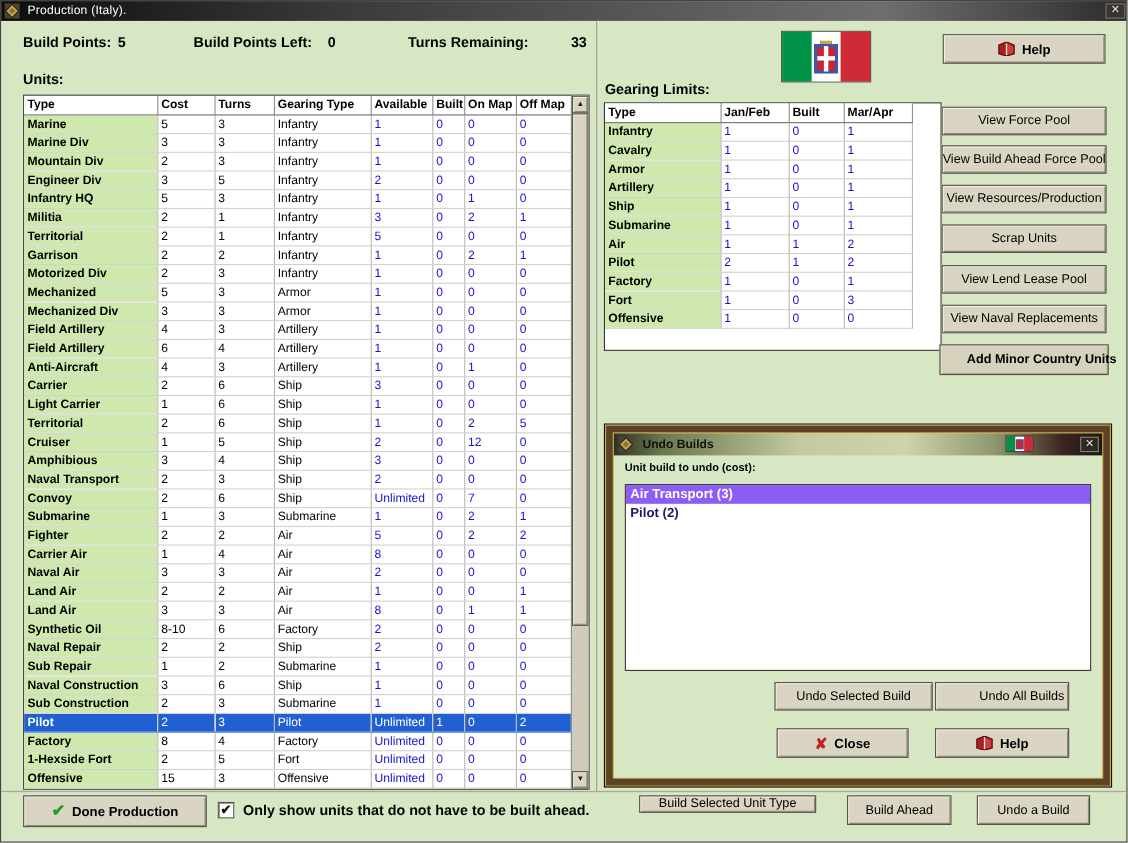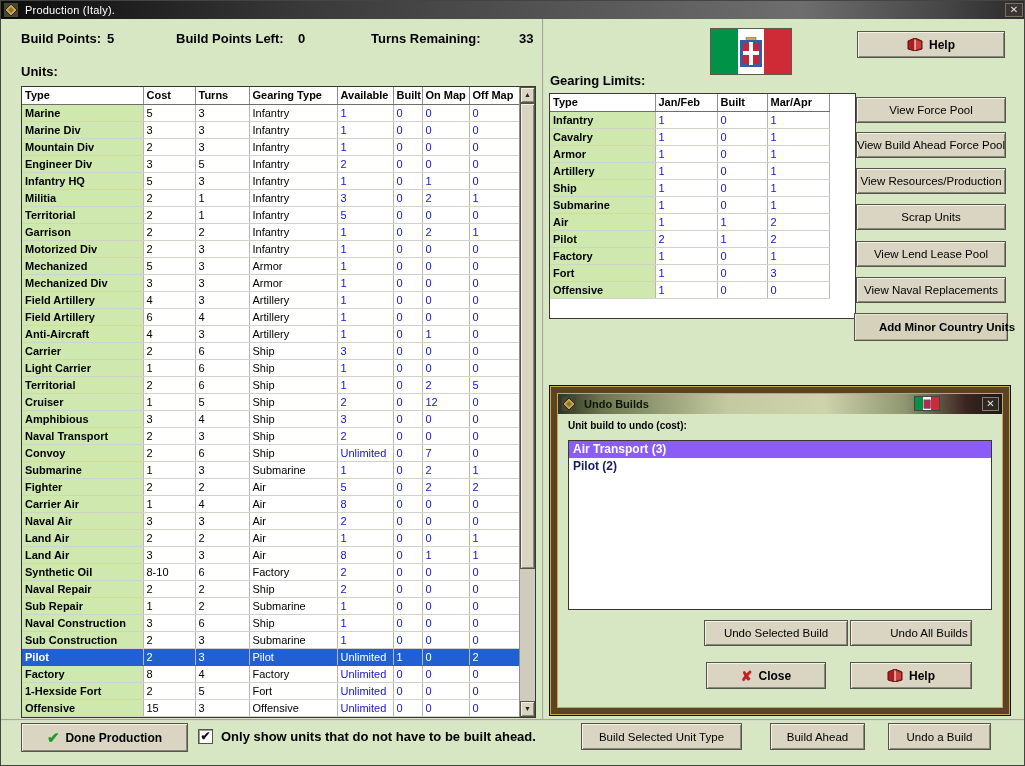--- a/index.html
+++ b/index.html
@@ -686,17 +686,17 @@
   <div class="btn bold-btn" style="left:20px;top:722px;width:167px;height:29px;">
     <span class="ico-check">✔</span>
     <span>Done Production</span>
   </div>
 
   <div class="checkbox">
     <span>✔</span>
   </div>
   <span class="check-label">Only show units that do not have to be built ahead.</span>
 
-  <div class="btn" style="left:580px;top:722px;width:161px;height:27px;">Build Selected Unit Type</div>
+  <div class="btn" style="left:580px;top:722px;width:161px;height:16px;">Build Selected Unit Type</div>
   <div class="btn" style="left:769px;top:722px;width:95px;height:27px;">Build Ahead</div>
   <div class="btn" style="left:887px;top:722px;width:103px;height:27px;">Undo a Build</div>
 
 </div>
 
 </body></html>

